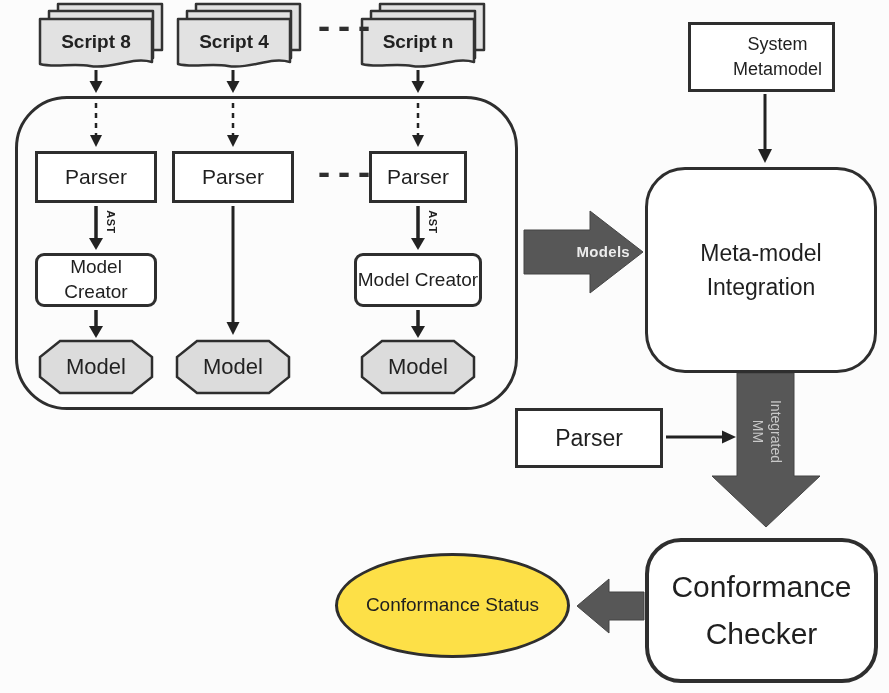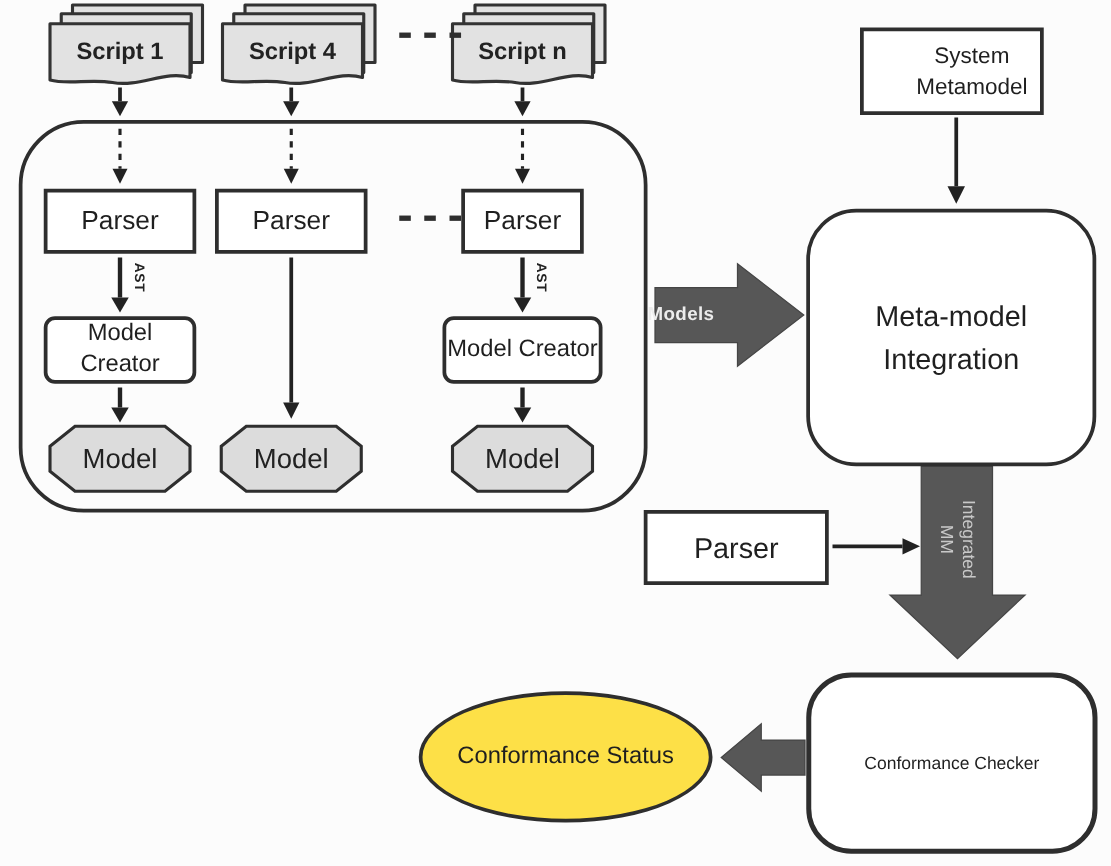--- a/index.html
+++ b/index.html
@@ -30,21 +30,21 @@
   }
   .ast-lbl{
     position:absolute;font-size:11px;font-weight:bold;color:#222;
     transform:rotate(90deg);letter-spacing:0.5px;pointer-events:none;
   }
   .sysmm-box{font-size:18px;line-height:1.4;}
   .integration-box{
     border-radius:40px;font-size:23px;line-height:1.5;
   }
   .rules-box{font-size:23px;}
-  .checker-box{border-radius:36px;border-width:4px;font-size:14px;line-height:1.55;}
+  .checker-box{border-radius:36px;border-width:4px;font-size:30px;line-height:1.55;}
   .status-ellipse{
     border-radius:50%;font-size:19px;line-height:1.5;background:#fde047;
   }
   .models-arrow-lbl{
     position:absolute;font-size:15px;font-weight:bold;color:#ececec;letter-spacing:0.3px;
   }
   .intmm-arrow-lbl{
     position:absolute;width:84px;font-size:14px;line-height:1.25;color:#c8c8c8;
     text-align:center;transform:rotate(90deg);
   }
@@ -135,42 +135,42 @@
     <g stroke="#222" fill="#222">
       <line x1="666" y1="437" x2="722" y2="437" stroke-width="3"></line>
       <polygon points="722,430.5 722,443.5 736,437" stroke="none"></polygon>
     </g>
 
     <polygon points="524,230 590,230 590,211 643,252 590,293 590,274 524,274" fill="#575757" stroke="#454545" stroke-width="1"></polygon>
     <polygon points="737,373 794,373 794,476 820,476 766,527 712,476 737,476" fill="#575757" stroke="#454545" stroke-width="1"></polygon>
     <polygon points="644,592 609,592 609,579 577,606 609,633 609,620 644,620" fill="#575757" stroke="#454545" stroke-width="1"></polygon>
   </svg>
 
-  <div class="lbl script-lbl" style="left:40px;top:24px;width:112px;height:36px;">Script 1</div>
+  <div class="lbl script-lbl" style="left:40px;top:24px;width:112px;height:36px;">Script 8</div>
   <div class="lbl script-lbl" style="left:178px;top:24px;width:112px;height:36px;">Script 4</div>
   <div class="lbl script-lbl" style="left:362px;top:24px;width:112px;height:36px;">Script n</div>
 
   <div class="ellipsis" style="left:315px;top:10px;">---</div>
   <div class="ellipsis" style="left:315px;top:156px;">---</div>
 
   <div class="box parser-box" style="left:35px;top:151px;width:122px;height:52px;">Parser</div>
   <div class="box parser-box" style="left:172px;top:151px;width:122px;height:52px;">Parser</div>
   <div class="box parser-box" style="left:369px;top:151px;width:98px;height:52px;">Parser</div>
 
   <div class="ast-lbl" style="left:99px;top:216px;">AST</div>
   <div class="ast-lbl" style="left:421px;top:216px;">AST</div>
 
   <div class="box creator-box" style="left:35px;top:253px;width:122px;height:54px;">Model Creator</div>
   <div class="box creator-box" style="left:354px;top:253px;width:128px;height:54px;">Model Creator</div>
 
   <div class="lbl model-lbl" style="left:40px;top:341px;width:112px;height:52px;">Model</div>
   <div class="lbl model-lbl" style="left:177px;top:341px;width:112px;height:52px;">Model</div>
   <div class="lbl model-lbl" style="left:362px;top:341px;width:112px;height:52px;">Model</div>
 
-  <div class="models-arrow-lbl" style="left:518px;top:243px;width:74px;text-align:left;">Models</div>
+  <div class="models-arrow-lbl" style="left:518px;top:243px;width:74px;text-align:right;padding-left:38px;">Models</div>
   <div class="intmm-arrow-lbl" style="left:724px;top:414px;">Integrated MM</div>
 
   <div class="box sysmm-box" style="left:688px;top:22px;width:147px;height:70px;padding-left:32px;">System Metamodel</div>
 
   <div class="box integration-box" style="left:645px;top:167px;width:232px;height:206px;">Meta-model Integration</div>
 
   <div class="box rules-box" style="left:515px;top:408px;width:148px;height:60px;">Parser</div>
 
   <div class="box checker-box" style="left:645px;top:538px;width:233px;height:145px;">Conformance Checker</div>
 

